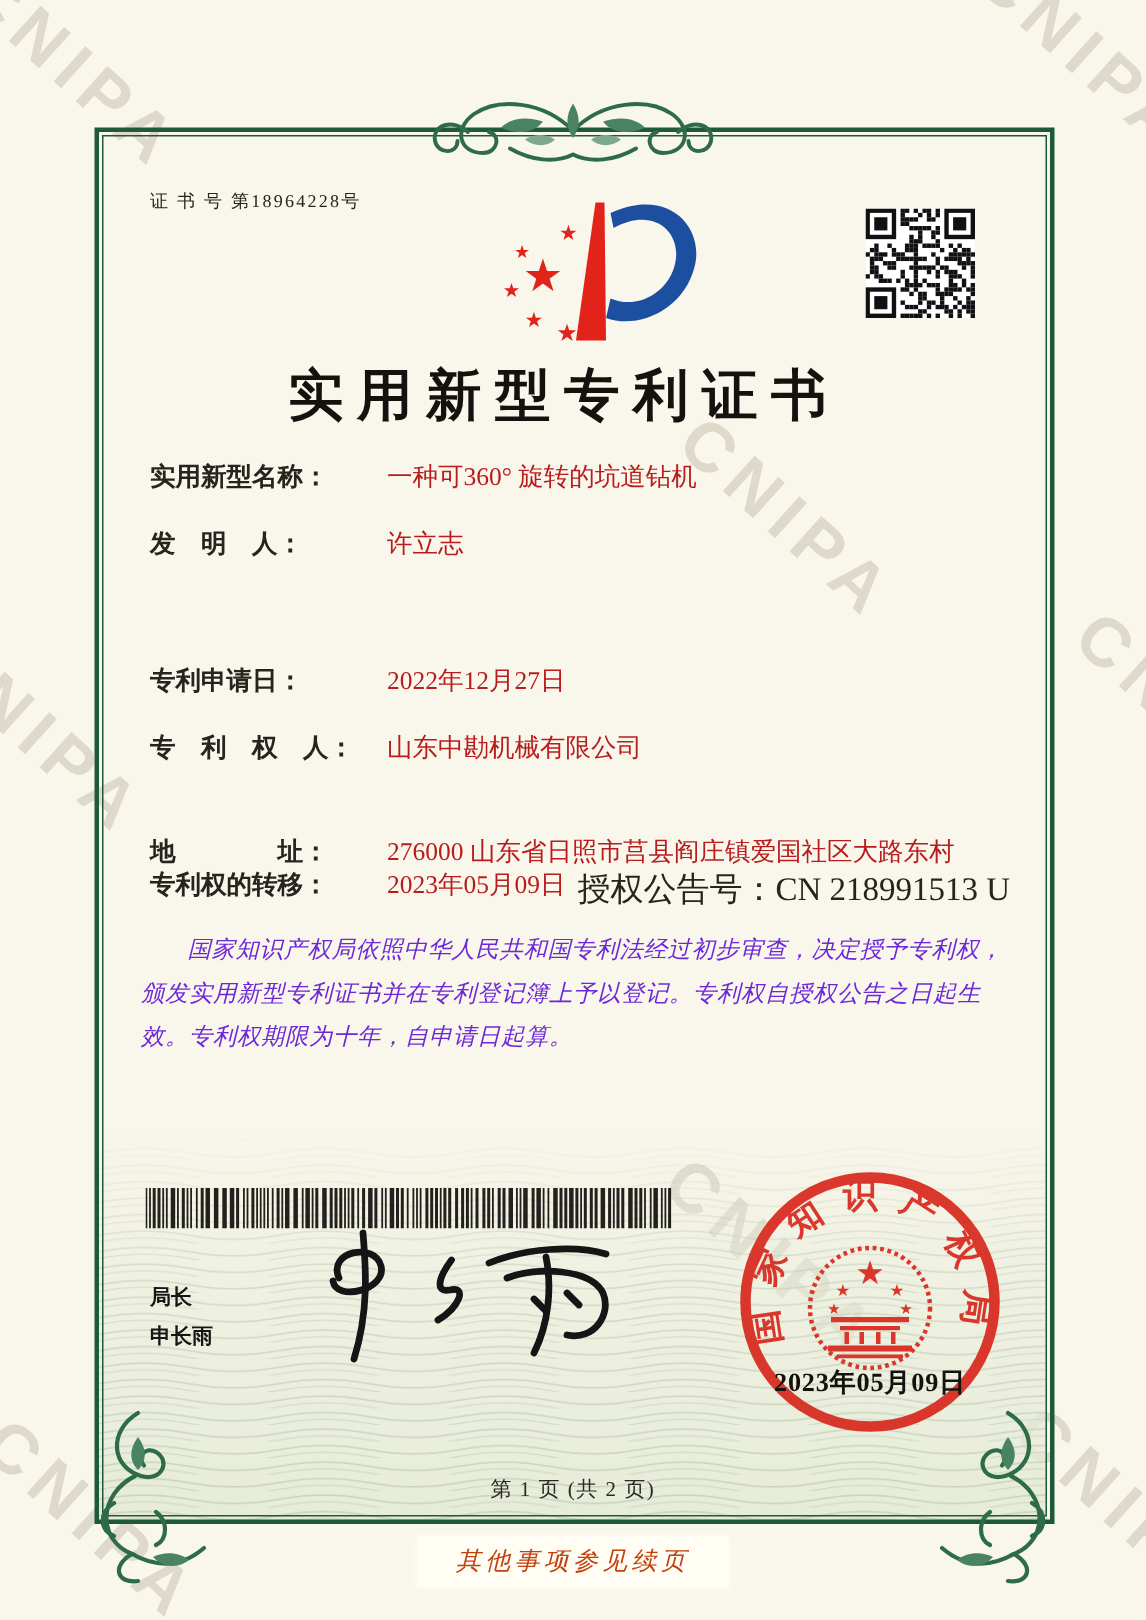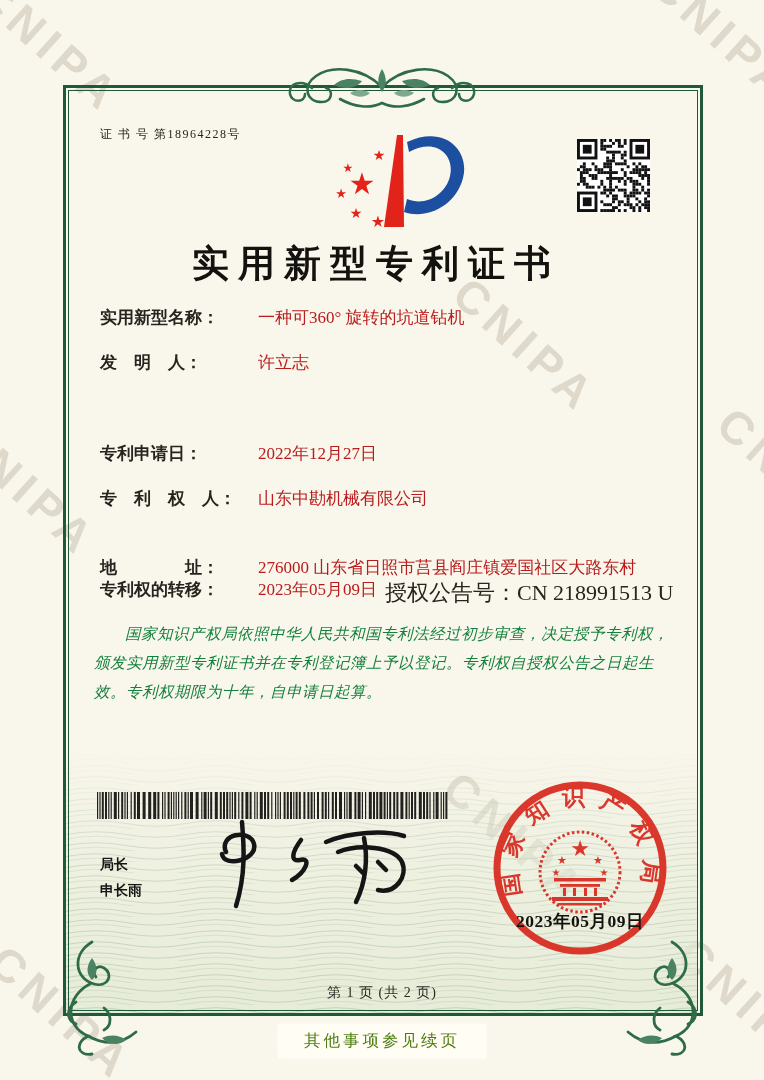--- a/index.html
+++ b/index.html
@@ -42,39 +42,39 @@
   }
   .field { position:absolute; left:100px; font-size:17px; white-space:nowrap; color:#26241f; }
   .field .lbl { display:inline-block; min-width:158px;font-weight:bold; }
   .field .val { color:#b91c1c; }
   .field.addr { white-space:normal; width:580px; }
   .grant2 { position:absolute; left:385px; top:578px; font-size:22px; white-space:nowrap; color:#26241f; }
   .grant2 .lbl { display:inline-block; min-width:103px; }
   .body-text { position:absolute; left:94px; top:620px; width:580px; }
   .body-text p {
     font-size:15.5px; line-height:1.87; text-indent:2em; font-style:italic;
-    color:#15803d; letter-spacing:0.5px; margin-bottom:3px;
+    color:#6d28d9; letter-spacing:0.5px; margin-bottom:3px;
   }
   .barcode { position:absolute; left:97px; top:792px; }
   .officer {
     position:absolute; left:100px; top:852px;
     font-family:"Liberation Sans","DejaVu Sans",sans-serif;
     font-weight:600; font-size:14px; color:#17161:; color:#171614; line-height:1.85;
   }
   .signature { position:absolute; left:198px; top:818px; }
   .seal { position:absolute; left:490px; top:778px; width:180px; height:180px; }
   .seal-date {
     position:absolute; left:0; right:0; top:131px; text-align:center;
     font-size:17.5px; font-weight:bold; color:#14120f; letter-spacing:0.5px;
   }
   .page-num { position:absolute; left:0; right:0; top:984px; text-align:center; font-size:14px; color:#2a2822; letter-spacing:1px; }
   .cont-note { position:absolute; left:0; right:0; top:1024px; text-align:center; }
   .cont-note span {
     display:inline-block; background:#fffdf4; padding:6px 26px;
-    font-size:16.5px; letter-spacing:3px; color:#4d7c0f;
+    font-size:16.5px; font-style:italic; letter-spacing:3px; color:#c2410c;
     box-shadow:0 0 6px rgba(255,255,250,.9);
   }
 </style>
 </head>
 <body>
 
 <div class="page">
 
   <div class="wm" style="left:-38px; top:18px;">CNIPA</div>
   <div class="wm" style="left:636px; top:8px;">CNIPA</div>

